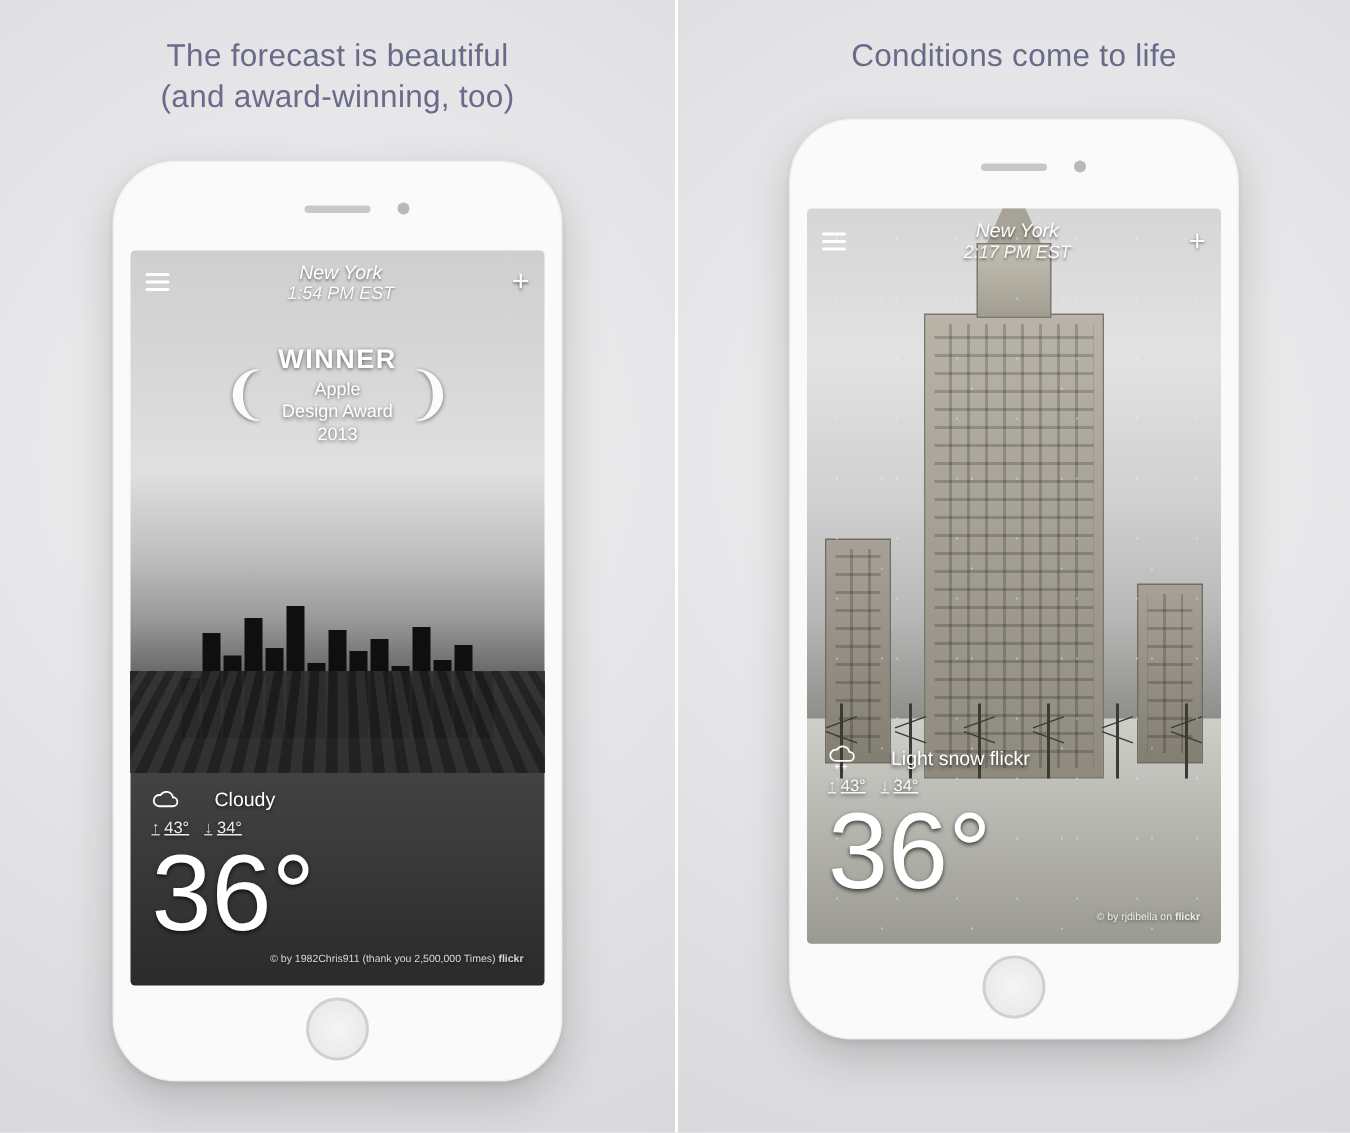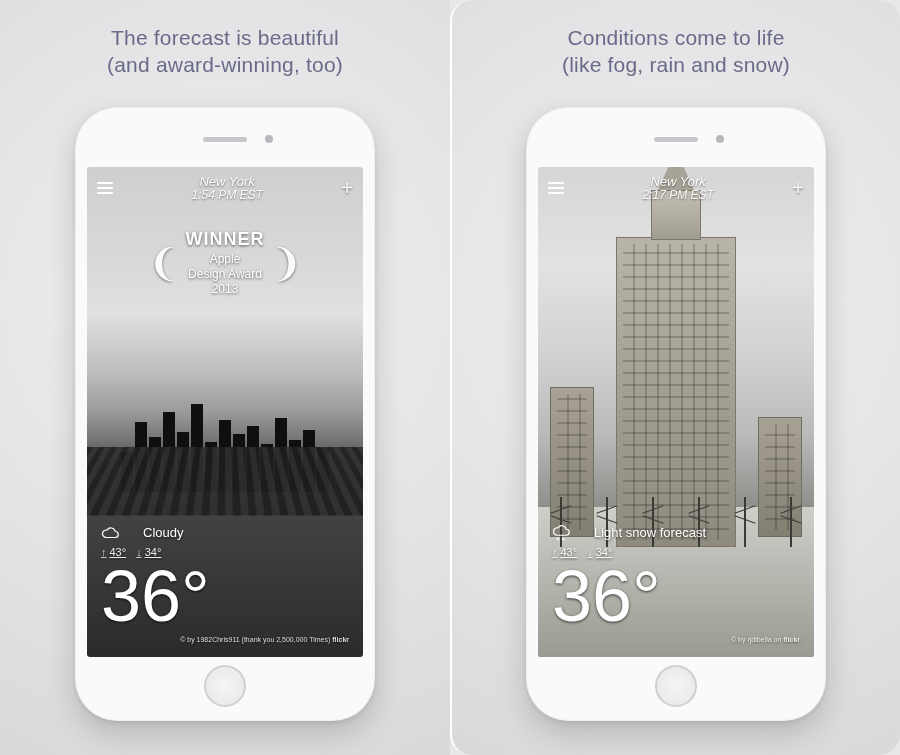--- a/index.html
+++ b/index.html
@@ -9,21 +9,21 @@
     font-family: -apple-system, "Helvetica Neue", Arial, sans-serif;
     display:flex;
     overflow:hidden;
   }
   .panel {
     width:450px; height:755px;
     position:relative;
     background: radial-gradient(circle at 50% 40%, #f2f2f3 0%, #d9d9dc 100%);
     display:flex; flex-direction:column; align-items:center;
   }
-  .panel + .panel { border-left:2px solid #fff;border-radius:21px; }
+  .panel + .panel { border-left:2px solid #fff; }
   .tagline {
     text-align:center;
     color:#6a6a8a;
     font-size:21px;
     font-weight:300;
     line-height:1.3;
     margin-top:24px;
     letter-spacing:0.2px;
   }
   .tagline span { display:block; }
@@ -271,21 +271,20 @@
       </div>
     </div>
 
     <div class="home-btn"></div>
   </div>
 </div>
 
 <div class="panel">
   <div class="tagline">
     <span>Conditions come to life</span>
-    <span>(like fog, rain and snow)</span>
   </div>
 
   <div class="phone">
     <div class="earpiece"></div>
     <div class="front-cam"></div>
 
     <div class="screen bg2">
       <div class="snowground"></div>
       <div class="sidebld left">
           <div class="windows"></div>
@@ -324,21 +323,21 @@
         <div class="cond">
           <svg viewBox="0 0 24 24">
             <path fill="none" stroke="#fff" stroke-width="1.6" d="M7 15a5 5 0 1 1 1-9.9A6 6 0 0 1 19 7a4 4 0 0 1 0 8H7z"></path>
             <g stroke="#fff" stroke-width="1.2">
                 <line x1="8" y1="18" x2="8" y2="22"></line>
                 <line x1="6" y1="20" x2="10" y2="20"></line>
                 <line x1="15" y1="18" x2="15" y2="22"></line>
                 <line x1="13" y1="20" x2="17" y2="20"></line>
               </g>
           </svg>
-          <span>Light snow forecast</span>
+          <span>Light snow flickr</span>
         </div>
         <div class="hilow">
           <span><span class="arrow">↑</span><span>43°</span></span>
           <span><span class="arrow">↓</span><span>34°</span></span>
         </div>
         <div class="big">36°</div>
         <div class="credit">
           <span>© by rjdibella on </span><b>flickr</b>
         </div>
       </div>

